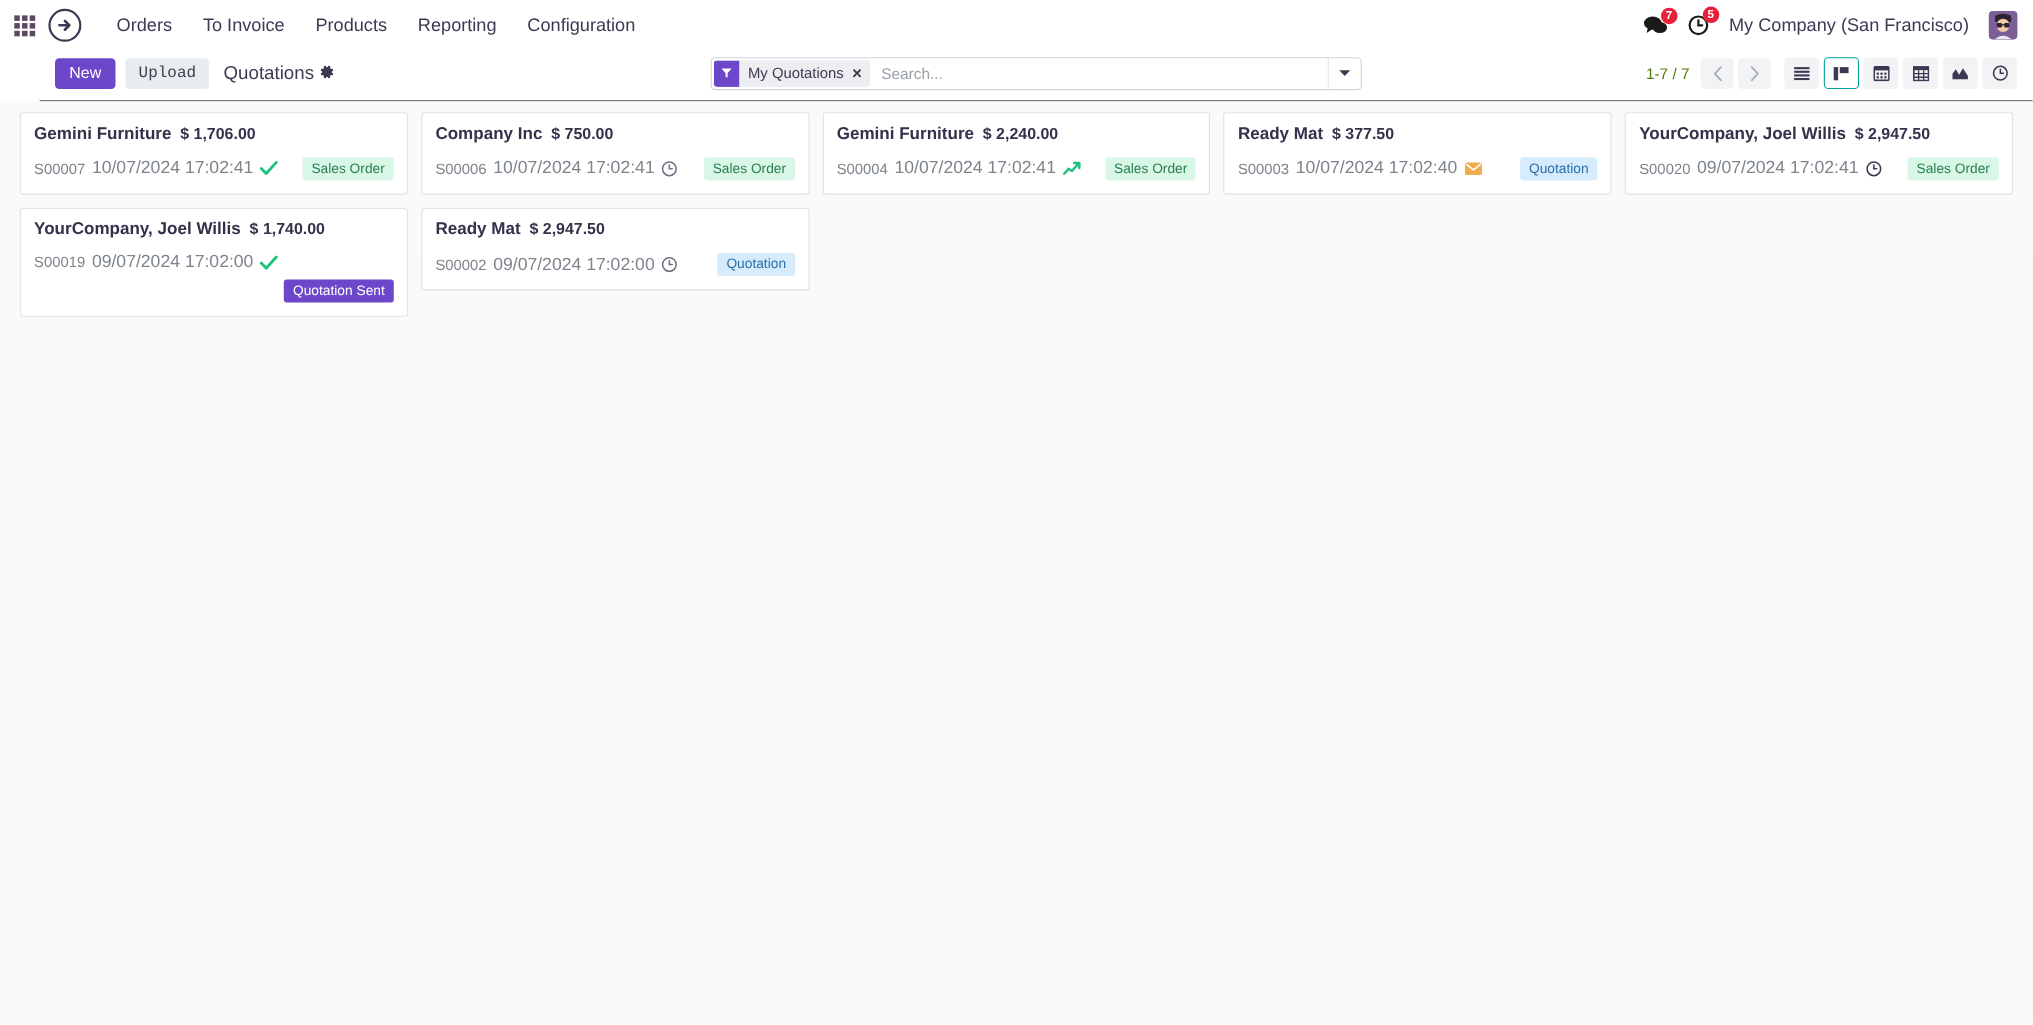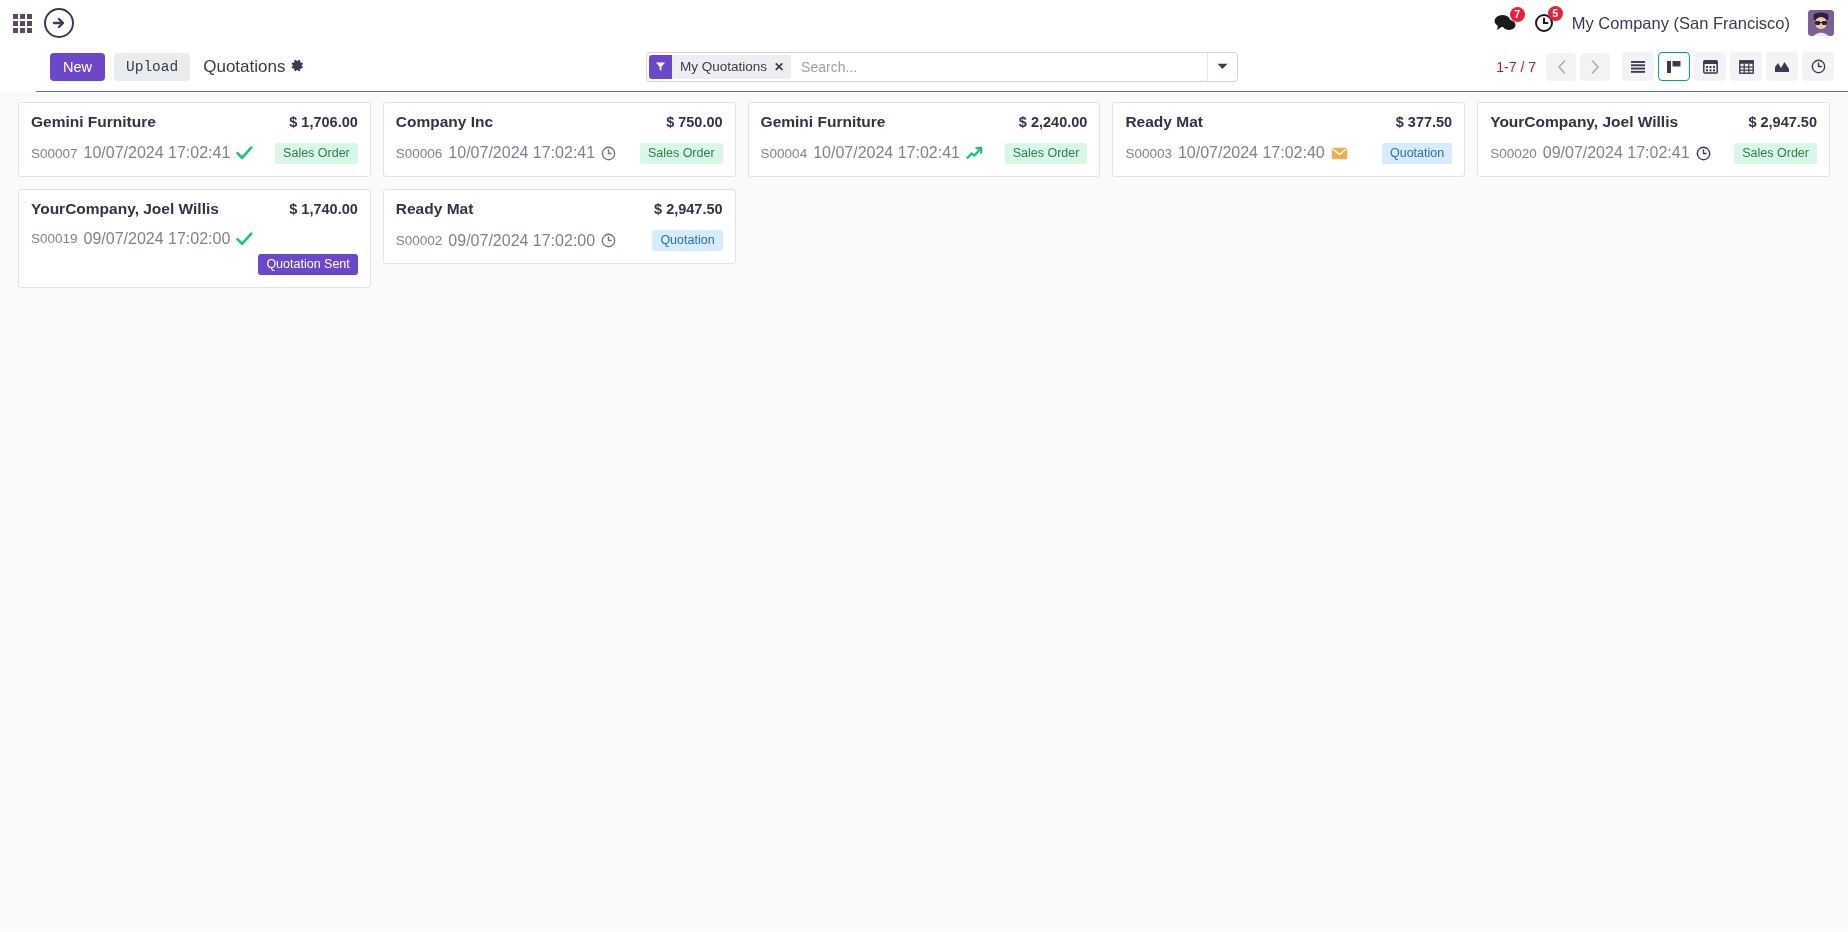--- a/index.html
+++ b/index.html
@@ -182,21 +182,21 @@
     cursor: pointer;
     color: #3c3a52;
     font-size: 10px;
   }
 
   .cp-right {
     margin-left: auto;
     display: flex; align-items: center; gap: 12px;
   }
   .pager { display: flex; align-items: center; gap: 4px; }
-  .pager-value { font-size: 14px; color: #b91c1c; white-space: nowrap; margin-right: 6px; text-align: center; }
+  .pager-value { font-size: 14px; color: #4d7c0f; white-space: nowrap; margin-right: 6px; text-align: center; }
   .pager-btn {
     width: 30px; height: 28px;
     background: #f2f3f5;
     border: none; border-radius: 4px;
     display: flex; align-items: center; justify-content: center;
     color: #a8adb5;
     cursor: pointer;
     font-size: 14px;
   }
   .view-switcher { display: flex; align-items: center; gap: 4px; }
@@ -229,21 +229,21 @@
   .k-col { width: 20%; padding: 0 6px 12px 6px; }
   .k-card {
     background: #ffffff;
     border: 1px solid #dfe2e6;
     border-radius: 3px;
     padding: 10px 12px 12px 12px;
     cursor: pointer;
     min-height: 66px;
   }
   .k-top {
-    display: flex; align-items: baseline; justify-content: space-between;
+    display: flex; align-items: baseline; 
     gap: 8px;
     margin-bottom: 11px;
   }
   .k-partner {
     font-size: 15.5px;
     font-weight: bold;
     color: #32324b;
     line-height: 1.2;
   }
   .k-amount {
@@ -290,20 +290,27 @@
       <i></i>
       <i></i>
       <i></i>
       <i></i>
       <i></i>
   </div>
   <div class="app-logo">
     <svg width="16" height="16" viewBox="0 0 16 16" aria-hidden="true">
       <path d="M3 8 h8 M8 4 l4 4 -4 4" stroke="#3c3a52" stroke-width="2.4" fill="none" stroke-linecap="round" stroke-linejoin="round"></path>
     </svg>
+  </div>
+  <div class="nav-links">
+    <div class="nav-link">Orders</div>
+    <div class="nav-link">To Invoice</div>
+    <div class="nav-link">Products</div>
+    <div class="nav-link">Reporting</div>
+    <div class="nav-link">Configuration</div>
   </div>
 
   <div class="nav-right">
     <div class="nav-icon-wrap">
       <svg width="22" height="18" viewBox="0 0 22 18" aria-hidden="true">
         <ellipse cx="8.5" cy="7" rx="8" ry="6" fill="#1a1a1a"></ellipse>
         <path d="M4 11 L3 16 L9 12 Z" fill="#1a1a1a"></path>
         <ellipse cx="15" cy="11" rx="6.5" ry="5" fill="#1a1a1a"></ellipse>
       </svg>
       <span class="badge-count">7</span>

